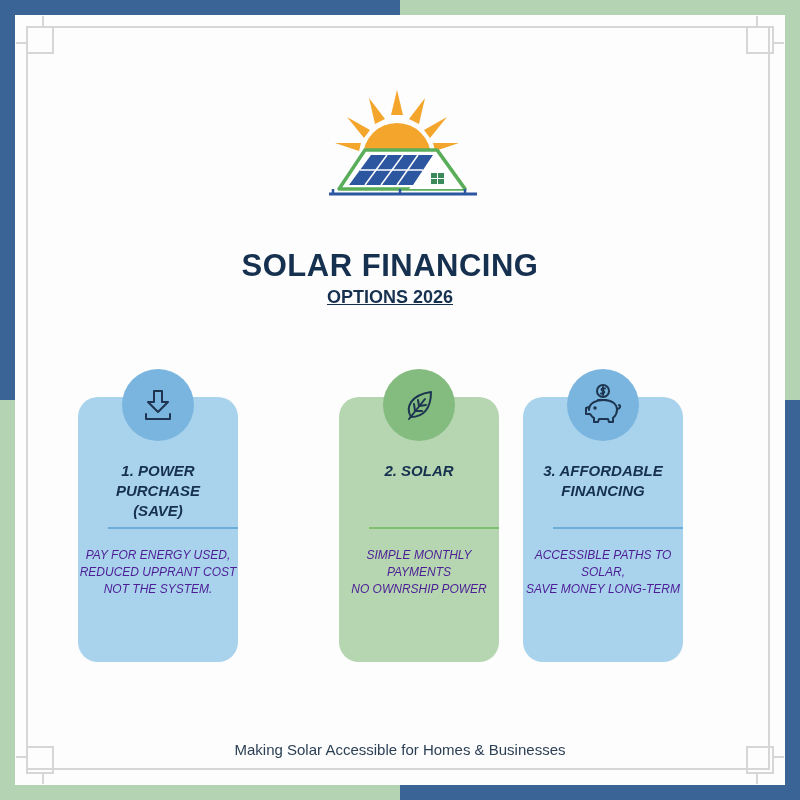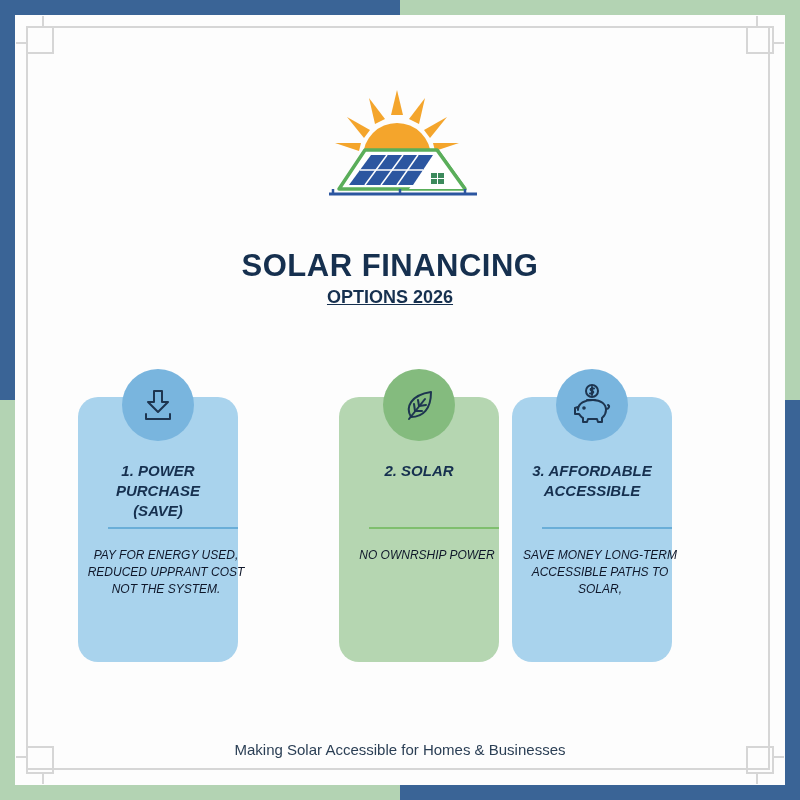--- a/index.html
+++ b/index.html
@@ -20,29 +20,29 @@
 
   .logo { position:absolute; left:325px; top:85px; width:155px; height:120px; }
 
   .title { position:absolute; left:8px; width:764px; text-align:center; color:#16304f; font-weight:bold; }
   .title-1 { top:248px; font-size:31px; letter-spacing:0.5px; }
   .title-2 { top:287px; font-size:18px;text-decoration:underline; }
 
   .card { position:absolute; top:397px; width:160px; height:265px; border-radius:20px;font-style:italic; }
   .card-1 { left:78px; background:#a9d3ed; }
   .card-2 { left:303px; background:#b5d6b1;margin-left:36px; }
-  .card-3 { left:512px; background:#a9d3ed; }
+  .card-3 { left:523px; background:#a9d3ed; }
   .badge { position:absolute; top:-28px; left:50%; margin-left:-36px; width:72px; height:72px; border-radius:50%; display:flex; align-items:center; justify-content:center; }
   .badge-blue { background:#79b5de; }
   .badge-green { background:#84bb7e; }
   .card-title { position:absolute; top:64px; left:0; width:100%; text-align:center; color:#16304f; font-weight:bold; font-size:15px; line-height:20px; }
   .card-rule { position:absolute; top:130px; left:30px; width:130px; height:2px; }
   .rule-blue { background:#6aaed8; }
   .rule-green { background:#7fbf6e; }
-  .card-body { position:absolute; top:150px; left:0; width:100%; text-align:center; color:#0f172a; font-size:12px; line-height:17px;padding-left:8px; }
+  .card-body { position:absolute; top:150px; left:0; width:100%; text-align:center; color:#4c1d95; font-size:12px; line-height:17px; }
 
   .footer { position:absolute; top:741px; left:0; width:800px; text-align:center; color:#2b3f55; font-size:15px; }
 </style>
 </head>
 <body>
 
 <div class="quad q-tl"></div>
 <div class="quad q-tr"></div>
 <div class="quad q-bl"></div>
 <div class="quad q-br"></div>
@@ -133,39 +133,40 @@
       <path d="M18,19 L25,18"></path>
       <path d="M14,24 L13,17"></path>
       <path d="M18,19 L17,13"></path>
     </svg>
   </div>
   <div class="card-title">
     <div>2. SOLAR</div>
   </div>
   <div class="card-rule rule-green"></div>
   <div class="card-body">
+    <div>SIMPLE MONTHLY PAYMENTS</div>
     <div>NO OWNRSHIP POWER</div>
   </div>
 </div>
 
 <div class="card card-3">
   <div class="badge badge-blue">
     <svg width="46" height="46" viewBox="0 0 46 46" fill="none" stroke="#1d3550" stroke-width="2" stroke-linejoin="round" stroke-linecap="round">
       <circle cx="23" cy="9" r="6"></circle>
       <path d="M23,5 L23,13 M25,6.5 C22,5.5 20.5,7.5 22.5,8.7 C25,9.5 25,11.5 21,11.5"></path>
       <path d="M18,18 L26,18"></path>
       <path d="M9,28 C9,21 16,18 24,18 C32,18 37,22 37,28 C37,33 34,35 33,36 L33,40 L29,40 L28,37 L19,37 L18,40 L14,40 L14,36 C12,35 11,33 10,32 L6,32 L6,26 L9,25 Z"></path>
       <circle cx="15" cy="26" r="0.8" fill="#1d3550"></circle>
       <path d="M37,27 C40,27 41,24 39,23"></path>
     </svg>
   </div>
   <div class="card-title">
     <div>3. AFFORDABLE</div>
-    <div>ACCESSIBLE</div>
+    <div>FINANCING</div>
   </div>
   <div class="card-rule rule-blue"></div>
   <div class="card-body">
+    <div>ACCESSIBLE PATHS TO SOLAR,</div>
     <div>SAVE MONEY LONG-TERM</div>
-    <div>ACCESSIBLE PATHS TO SOLAR,</div>
   </div>
 </div>
 
 <div class="footer">Making Solar Accessible for Homes &amp; Businesses</div>
 
 </body></html>

